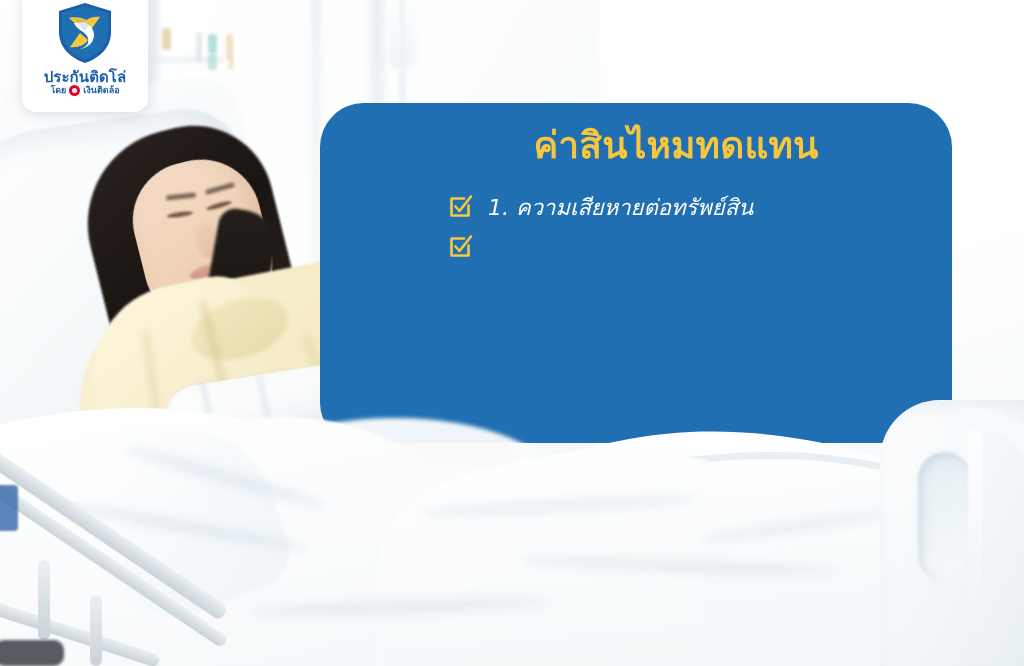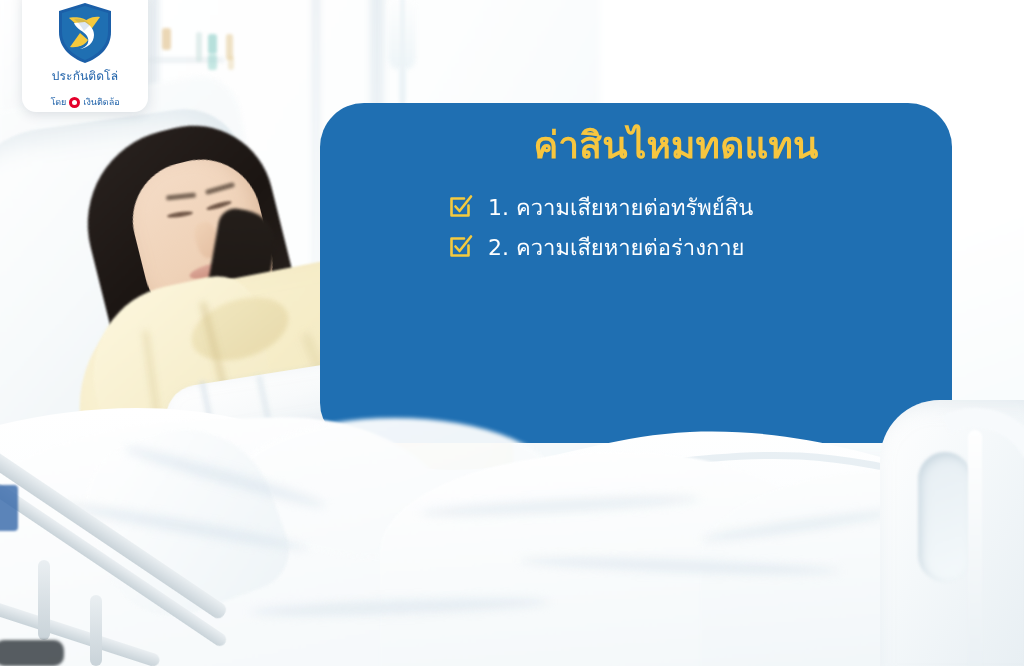--- a/index.html
+++ b/index.html
@@ -342,21 +342,21 @@
     z-index:7; padding:38px 30px 0 30px; text-align:center;
   }
   .headline {
     color:#f7c63f;
     font-size:37px; line-height:1.18; font-weight:700;
     letter-spacing:.2px;
     text-shadow:0 1px 0 rgba(0,0,0,.06);
   }
   .headline .l2 { display:block; }
 
-  .list { margin-top:26px; padding-left:98px; text-align:left; }
+  .list { margin-top:26px; padding-left:98px; text-align:left;font-style:italic; }
   .list-item {
     display:flex; align-items:center; gap:14px;
     margin-bottom:13px;
   }
   .cbx { flex:0 0 auto; width:26px; height:27px; position:relative; }
   .cbx svg { display:block; }
   .item-text {
     color:#ffffff; font-size:22px; font-weight:400; line-height:1.25;
     white-space:nowrap;
   }
@@ -364,26 +364,26 @@
   
   .logo-card {
     position:absolute; left:22px; top:-14px; width:126px; height:126px;
     background:#ffffff; border-radius:14px; z-index:20;
     box-shadow:0 3px 12px rgba(60,80,100,.16);
     display:flex; flex-direction:column; align-items:center;
     justify-content:flex-start; padding-top:16px;
   }
   .shield-wrap { width:58px; height:62px; }
   .logo-main {
-    margin-top:6px; color:#1b5fa8; font-size:12px; font-weight:400;
+    margin-top:6px; color:#1b5fa8; font-size:15px; font-weight:700;
     letter-spacing:.1px; line-height:1;
   }
   .logo-sub {
-    margin-top:15px; display:flex; align-items:center; gap:3px;
-    font-size:9px; font-weight:400; color:#1b5fa8; line-height:1;
+    margin-top:0; display:flex; align-items:center; gap:3px;
+    font-size:9px; font-weight:700; color:#1b5fa8; line-height:1;
   }
   .logo-sub .dot {
     display:inline-block; width:11px; height:11px; border-radius:50%;
     background:#e4002b; position:relative;
   }
   .logo-sub .dot::after {
     content:""; position:absolute; left:3px; top:3px;
     width:5px; height:5px; border-radius:50%; background:#fff;
   }
 </style>
@@ -511,21 +511,20 @@
         <span class="item-text">1. ความเสียหายต่อทรัพย์สิน</span>
       </div>
 
       <div class="list-item">
         <span class="cbx">
           <svg width="26" height="27" viewBox="0 0 26 27">
             <path d="M20.5 11.5 V21.5 H3.5 V4.5 H16" fill="none" stroke="#f5ca3e" stroke-width="2.6" stroke-linecap="round" stroke-linejoin="round"></path>
             <path d="M7.5 12.5 L11.5 17 L23 2.5" fill="none" stroke="#f5ca3e" stroke-width="2.6" stroke-linecap="round" stroke-linejoin="round"></path>
           </svg>
         </span>
-        <span class="item-text">2. ความเสียหายต่อร่างกาย</span>
       </div>
 
 
     </div>
   </div>
 
   <div class="logo-card">
     <span class="shield-wrap">
       <svg width="58" height="62" viewBox="0 0 58 62">
         <path d="M29 1 L55 9 V30 C55 46 43 56 29 61 C15 56 3 46 3 30 V9 Z" fill="#1b5fa8"></path>

